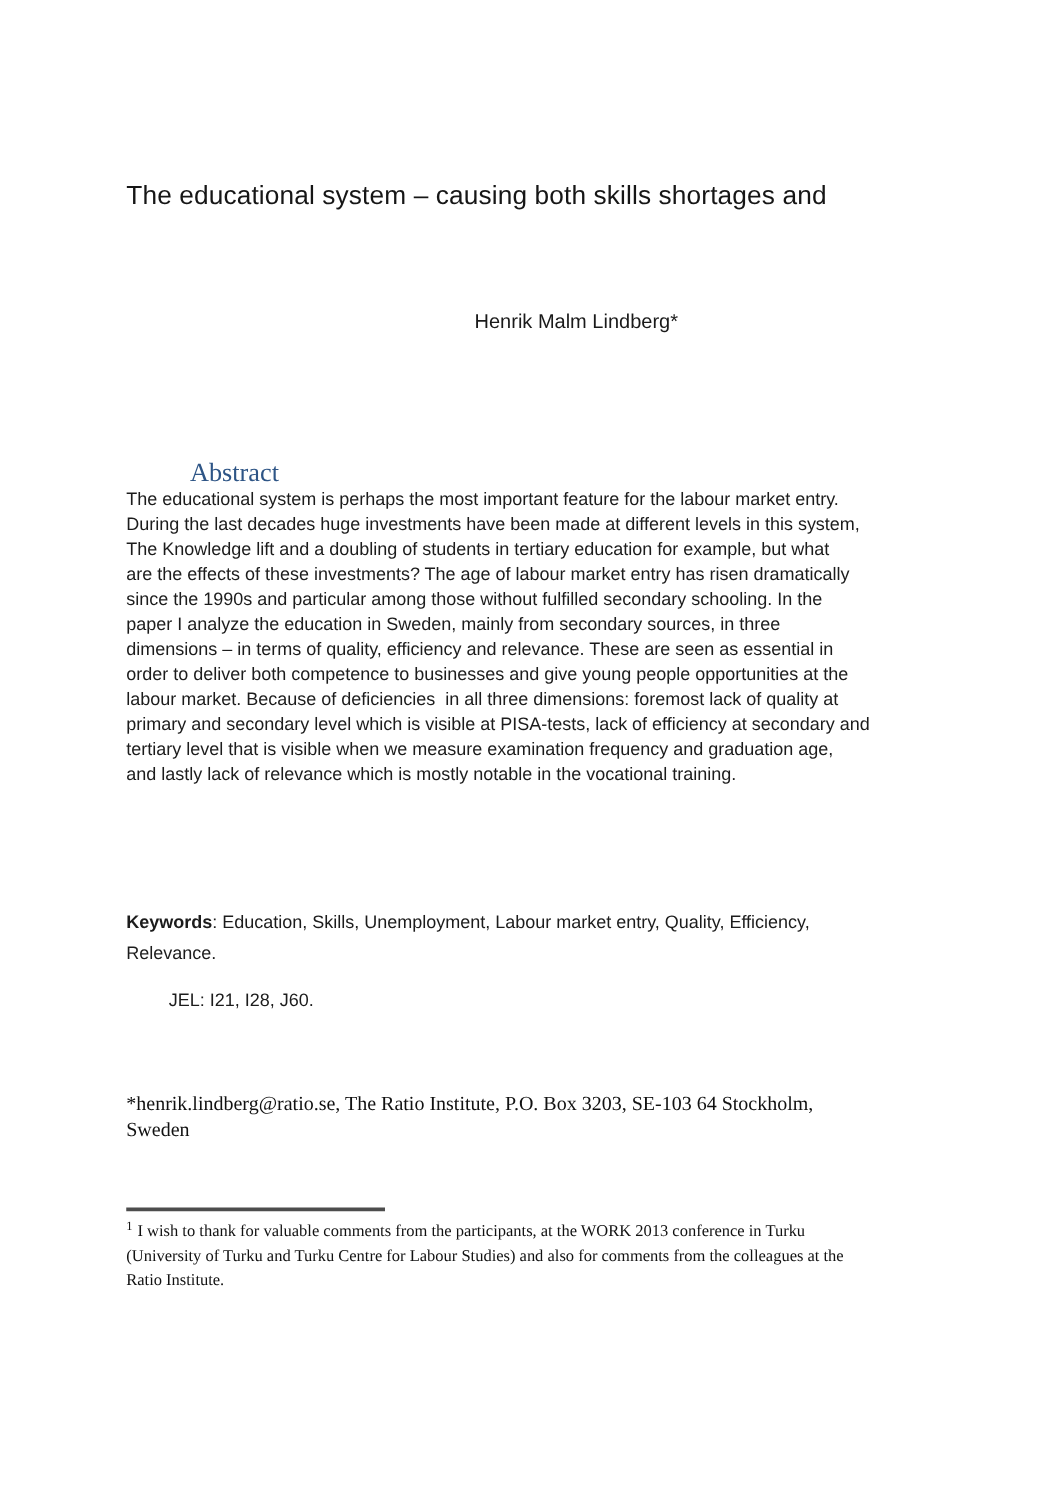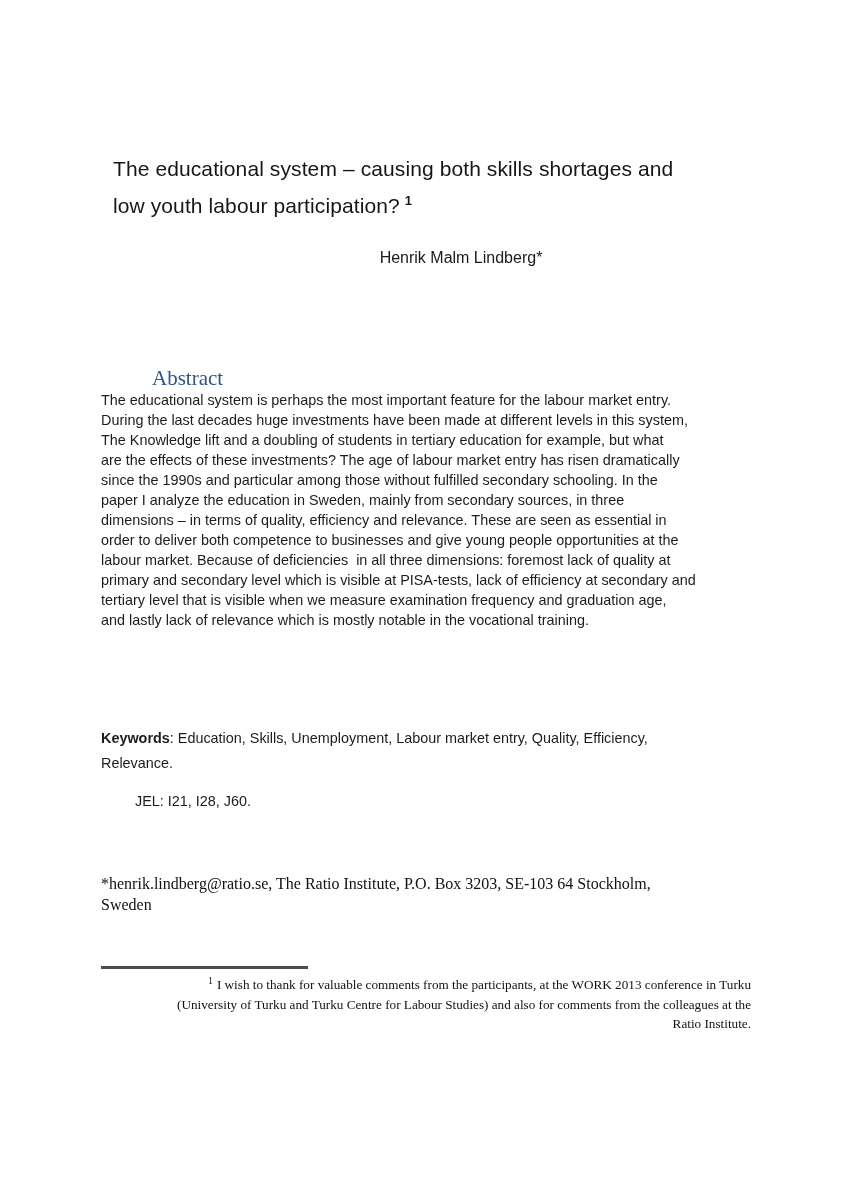--- a/index.html
+++ b/index.html
@@ -15,21 +15,21 @@
     margin: 0 auto;
     overflow: hidden;
     font-family: "Liberation Sans", sans-serif;
     color: #1c1c1c;
   }
   .title {
     position: absolute;
     left: 101px;
     top: 138px;
     width: 700px;
-    margin: 12px;
+    margin: 0;
     font-size: 21px;
     font-weight: 400;
     line-height: 37px;
     color: #161616;
     letter-spacing: 0.1px;
   }
   .title .tline { display: block; }
   .title sup {
     font-size: 13px;
     font-weight: 700;
@@ -108,38 +108,36 @@
   }
   .footnote {
     position: absolute;
     left: 101px;
     top: 975px;
     width: 650px;
     font-family: "Liberation Serif", serif;
     font-size: 13.2px;
     line-height: 19.5px;
     color: #111111;
-    text-align: right;
   }
   .footnote sup {
     font-size: 10px;
     vertical-align: super;
     line-height: 0;
     margin-right: 4px;
   }
   .footnote .fn-text { white-space: pre-wrap; }
 </style>
 </head>
 <body>
 
 <div class="page">
 
   <h1 class="title">
     <span class="tline">The educational system – causing both skills shortages and</span>
-    <span class="tline"><span>low youth labour participation?</span><sup>1</sup></span>
   </h1>
 
   <div class="author">Henrik Malm Lindberg*</div>
 
   <h2 class="abstract-heading">Abstract</h2>
 
   <div class="abstract-body">The educational system is perhaps the most important feature for the labour market entry.
 During the last decades huge investments have been made at different levels in this system,
 The Knowledge lift and a doubling of students in tertiary education for example, but what
 are the effects of these investments? The age of labour market entry has risen dramatically

